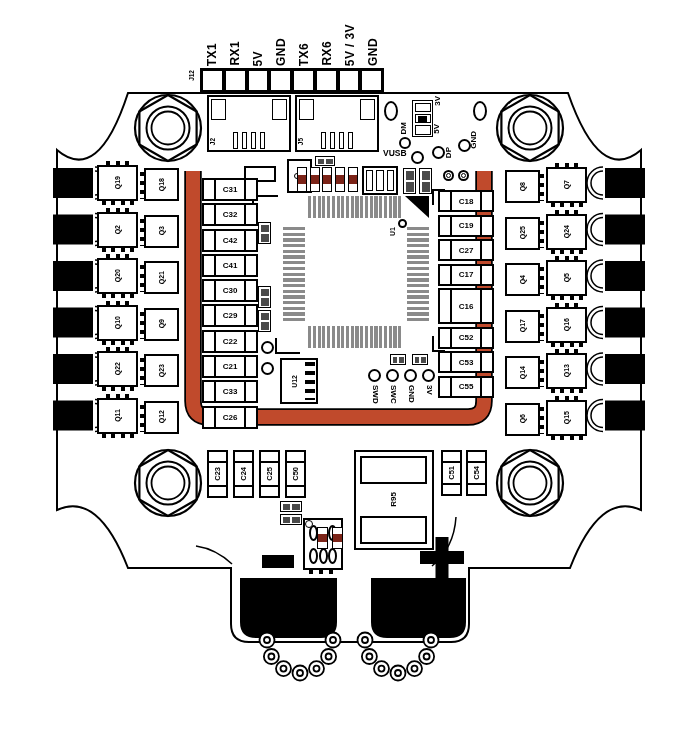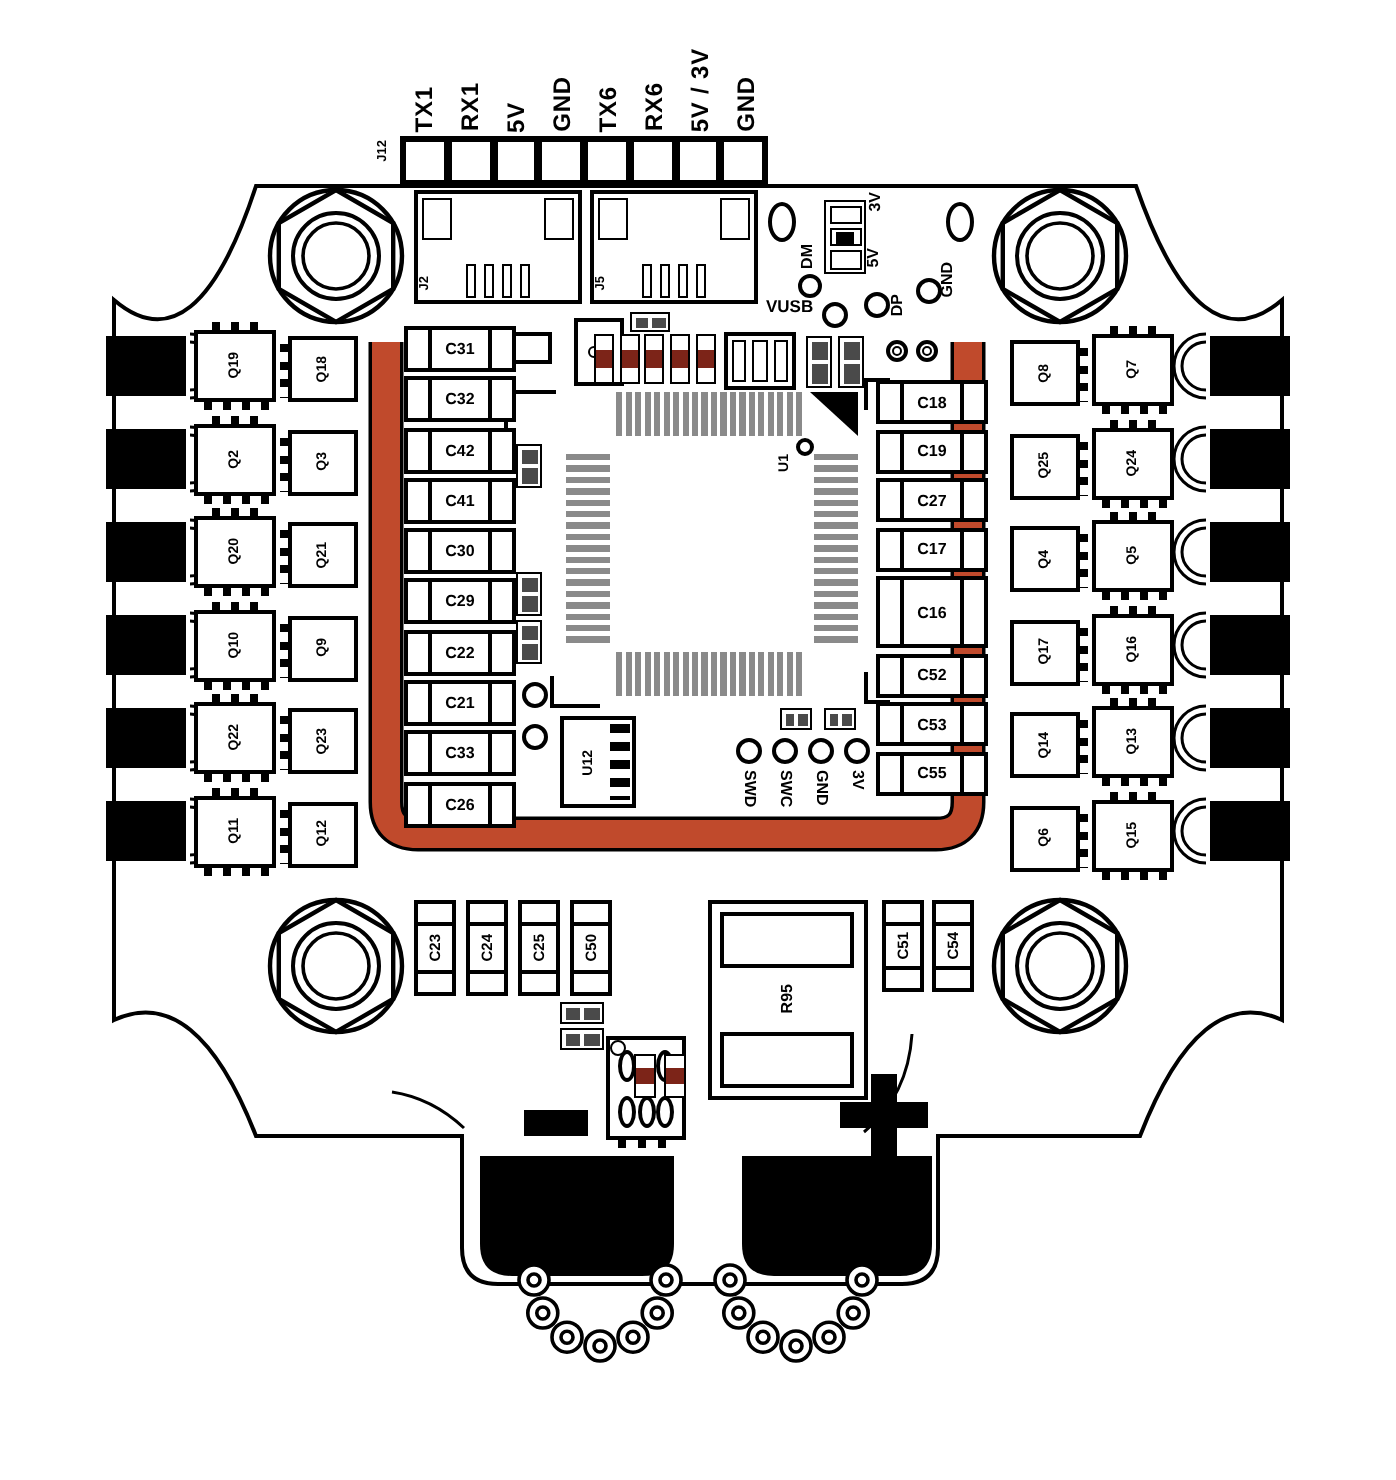--- a/index.html
+++ b/index.html
@@ -353,21 +353,21 @@
         <div class="dbg-circle"></div>
         <span class="vtc dbg-label">GND</span>
       </div>
 
       <div class="dbg">
         <div class="dbg-circle"></div>
         <span class="vtc dbg-label">3V</span>
       </div>
     </div>
 
-  <div class="abs caps-col" style="left:202px;top:163px;gap:2.3px">
+  <div class="abs caps-col" style="left:202px;top:178px;gap:2.3px">
 
       <div class="cap-h" style="height:23px">
         <div class="cap-pad l"></div>
         <span class="cap-label">C31</span>
         <div class="cap-pad r"></div>
       </div>
 
       <div class="cap-h" style="height:23px">
         <div class="cap-pad l"></div>
         <span class="cap-label">C32</span>

